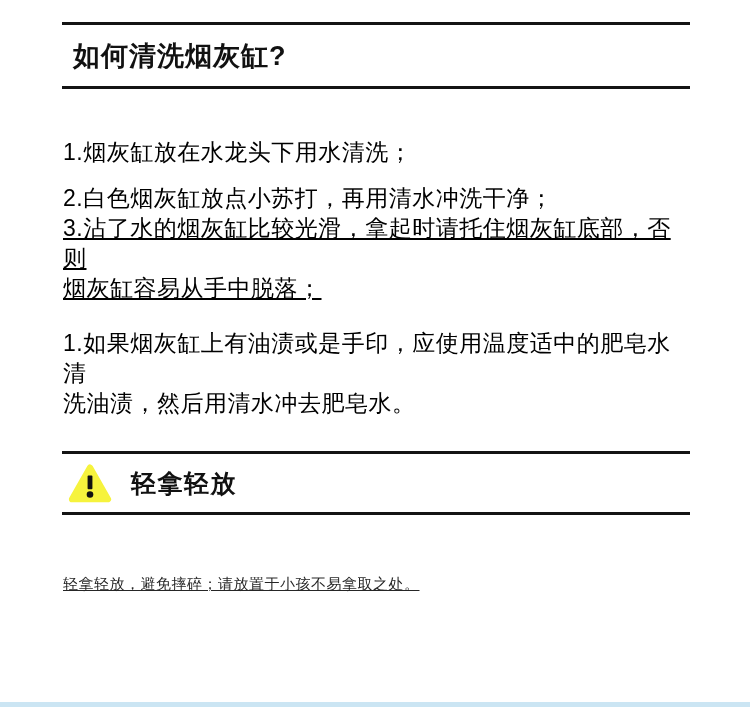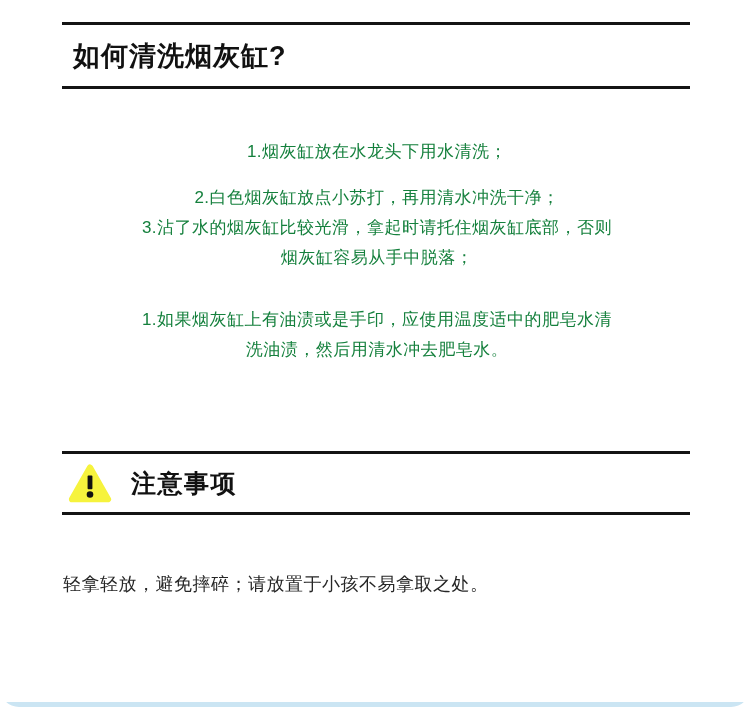--- a/index.html
+++ b/index.html
@@ -4,21 +4,20 @@
 <style>
   * { margin: 0; padding: 0; box-sizing: border-box; }
   html, body { background: #ffffff; }
   .page {
     position: relative;
     width: 750px;
     height: 707px;
     background: #ffffff;
     overflow: hidden;
     font-family: "Liberation Sans", "DejaVu Sans", sans-serif;
-    border-radius: 19px;
   }
   .title-box {
     position: absolute;
     left: 62px;
     top: 22px;
     width: 628px;
     height: 67px;
     border-top: 3px solid #141414;
     border-bottom: 3px solid #141414;
     display: flex;
@@ -31,30 +30,29 @@
     color: #111111;
     letter-spacing: 1px;
   }
   .steps {
     position: absolute;
     left: 63px;
     top: 137px;
     width: 628px;
   }
   .step {
-    font-size: 17px;
+    font-size: 23px;
     line-height: 30px;
-    color: #15803d;
+    color: #000000;
     white-space: pre-wrap;
     letter-spacing: 0.5px;
-    text-align: center;
   }
   .step-1 { margin-bottom: 16px; }
   .step-2 { }
-  .step-3 { margin-bottom: 32px; }
+  .step-3 { margin-bottom: 25px; text-decoration: underline; }
   .notice-box {
     position: absolute;
     left: 62px;
     top: 451px;
     width: 628px;
     height: 64px;
     border-top: 3px solid #141414;
     border-bottom: 3px solid #141414;
     display: flex;
     align-items: center;
@@ -66,24 +64,25 @@
     font-weight: 700;
     color: #111111;
     margin-left: 19px;
     letter-spacing: 1.5px;
   }
   .notice-body {
     position: absolute;
     left: 63px;
     top: 569px;
     width: 628px;
-    font-size: 18px;
+    font-size: 15px;
     line-height: 30px;
     color: #262626;
     letter-spacing: 0.5px;
+    text-decoration: underline;
   }
   .bottom-bar {
     position: absolute;
     left: 0;
     right: 0;
     bottom: 0;
     height: 5px;
   }
 </style>
 </head>
@@ -103,20 +102,20 @@
     <p class="step step-4">1.如果烟灰缸上有油渍或是手印，应使用温度适中的肥皂水清
 洗油渍，然后用清水冲去肥皂水。</p>
   </div>
 
   <div class="notice-box">
     <svg class="warn-icon" viewBox="0 0 100 94" aria-hidden="true">
       <polygon points="50,12 91,84 9,84" fill="#f6f33d" stroke="#f6f33d" stroke-width="14" stroke-linejoin="round"></polygon>
       <rect x="44.5" y="30" width="11" height="31" rx="2" fill="#111111"></rect>
       <circle cx="50" cy="73" r="7.5" fill="#111111"></circle>
     </svg>
-    <span class="notice-title">注意事项</span>
+    <span class="notice-title">轻拿轻放</span>
   </div>
 
   <p class="notice-body">轻拿轻放，避免摔碎；请放置于小孩不易拿取之处。</p>
 
   <div class="bottom-bar" style="background: rgb(203, 229, 243);"></div>
 
 </div>
 
 </body></html>

